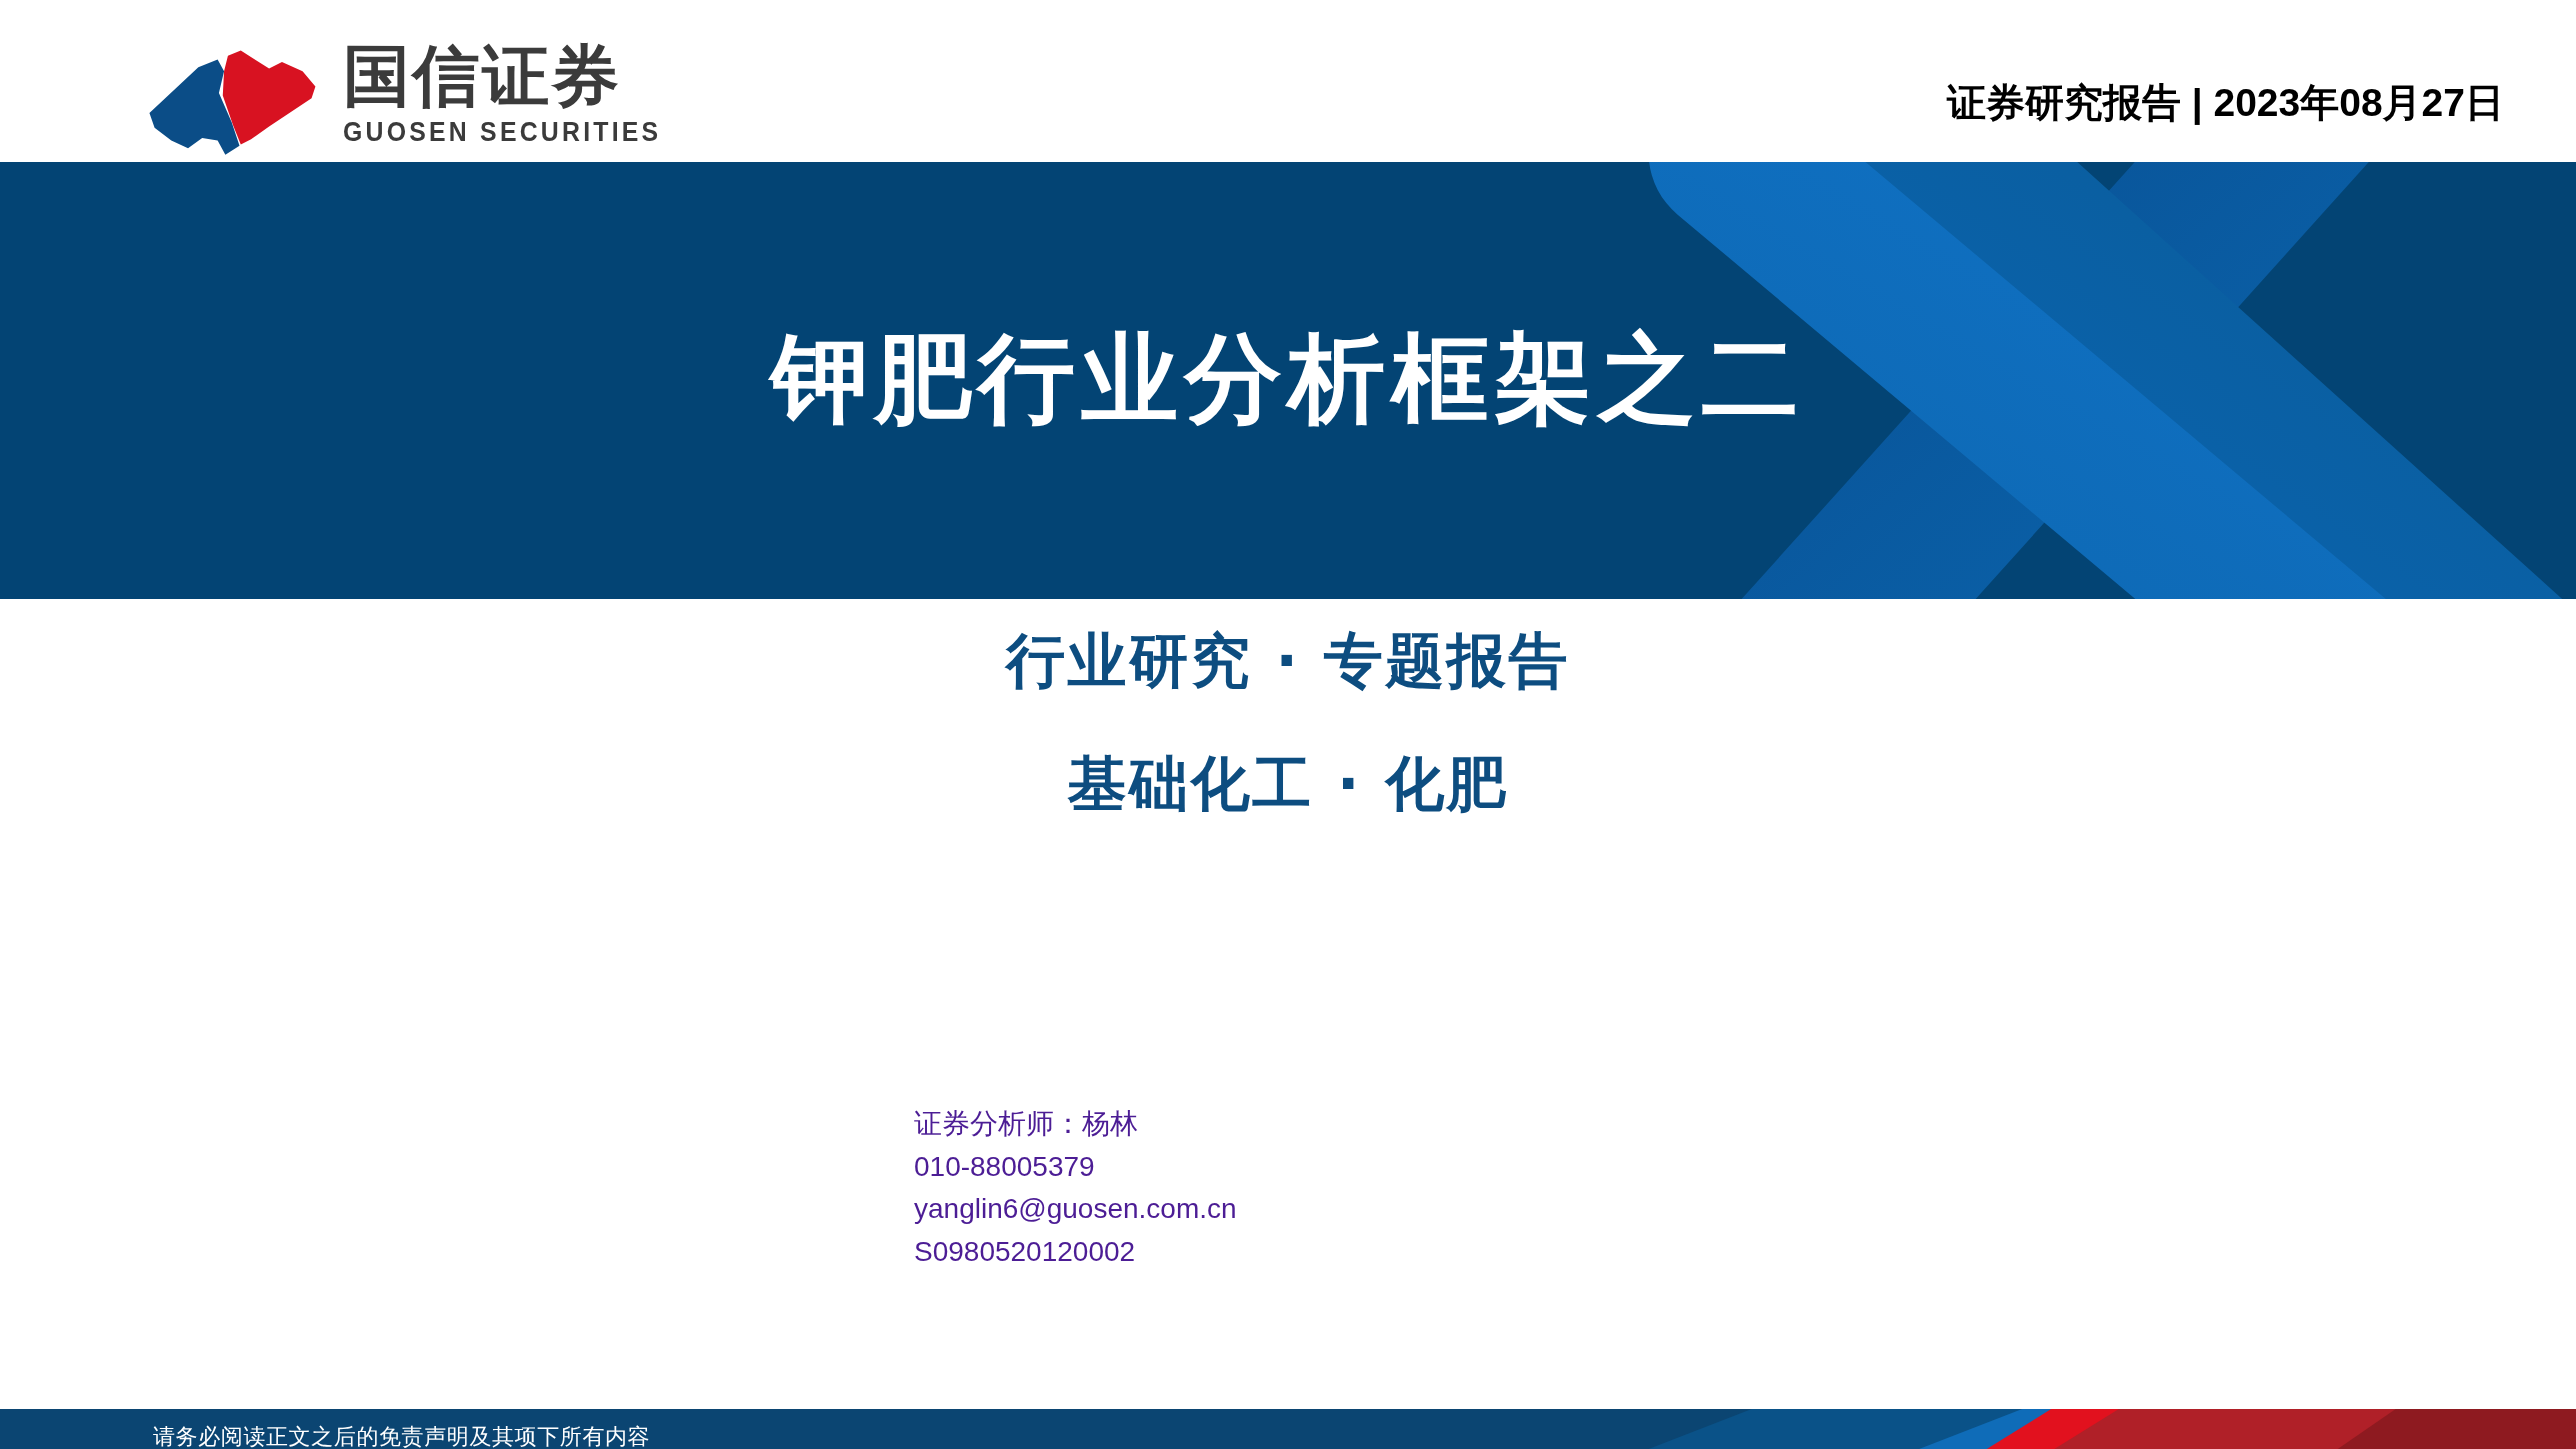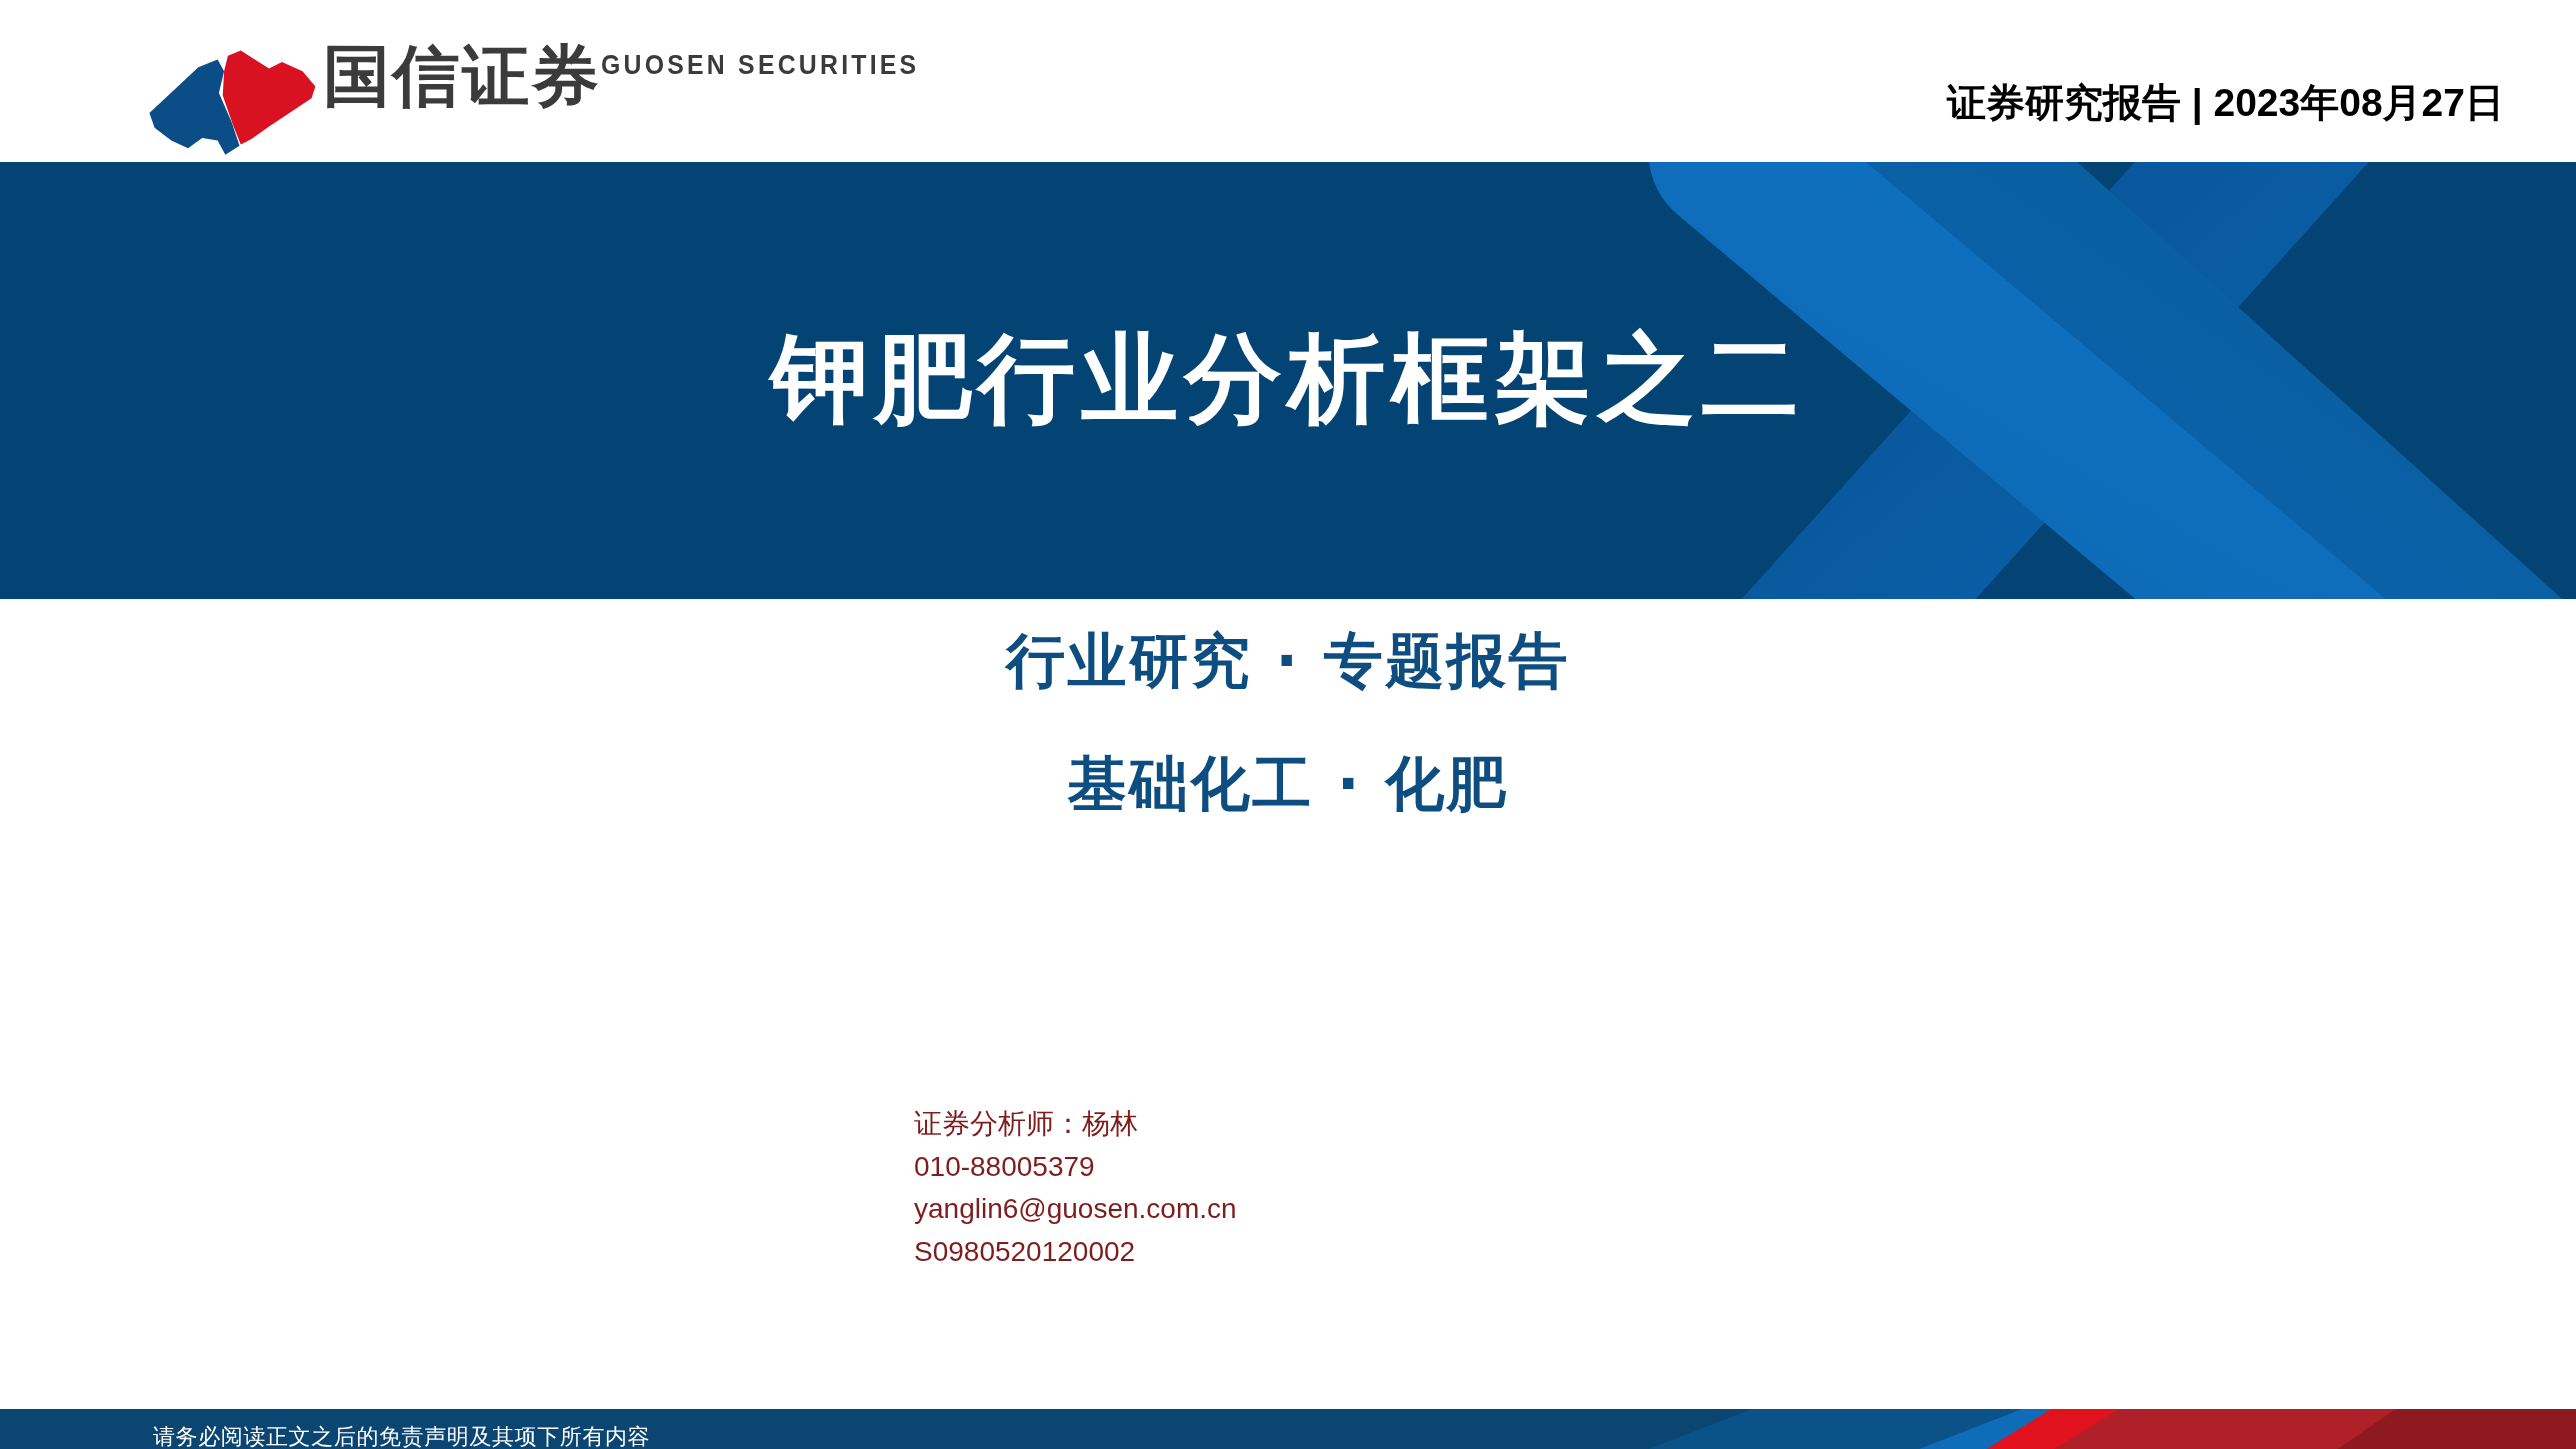--- a/index.html
+++ b/index.html
@@ -29,23 +29,23 @@
     display: flex;
     align-items: flex-start;
   }
   #logo-mark {
     width: 175px;
     height: 124px;
     position: relative;
     flex: 0 0 auto;
   }
   #logo-wordmark {
-    margin-left: 5px;
-    display: flex;
-    flex-direction: row;
+    margin-left: 25px;
+    display: flex;
+    flex-direction: column;
     justify-content: flex-start;
     padding-top: 11.6px;
   }
   #logo-cn {
     font-size: 67px;
     font-weight: bold;
     color: #3b3b3b;
     letter-spacing: 2.6px;
     line-height: 1.0;
     font-family: "DejaVu Sans", "Liberation Sans", sans-serif;
@@ -123,21 +123,21 @@
   #analysts {
     position: absolute;
     left: 914px;
     top: 1103px;
     display: flex;
     gap: 167px;
   }
   .analyst-col {
     font-size: 28px;
     line-height: 1.52;
-    color: #7f1d1d;
+    color: #4c1d95;
     white-space: nowrap;
     font-family: "DejaVu Sans", "Liberation Sans", sans-serif;
   }
   .analyst-col .lat {
     font-family: "Liberation Sans", sans-serif;
   }
 
   
   #footer {
     position: absolute;

